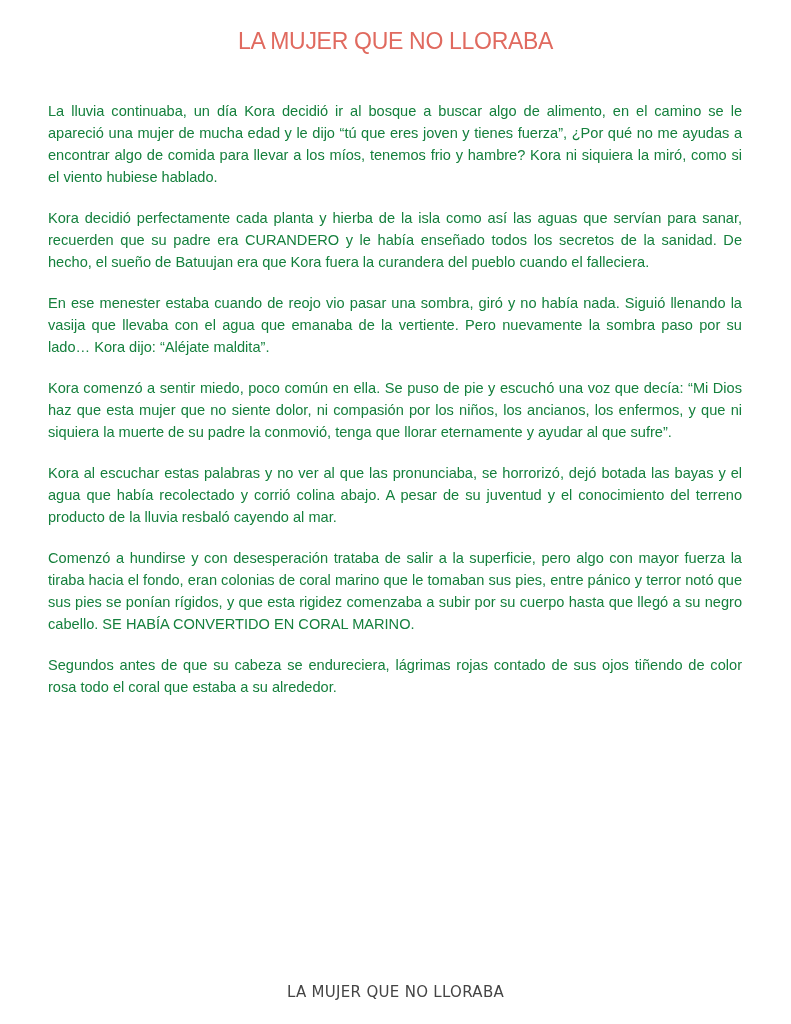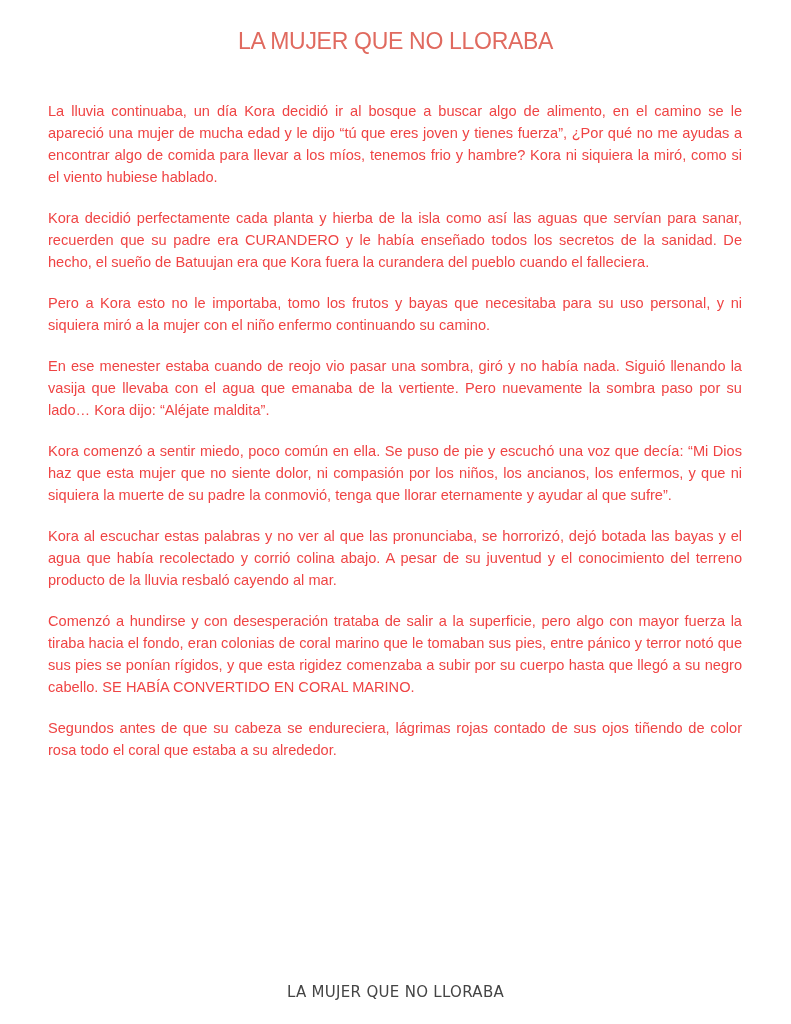--- a/index.html
+++ b/index.html
@@ -5,38 +5,37 @@
     html, body { margin: 0; padding: 0; background: #ffffff; }
     body { width: 791px; height: 1024px; position: relative; overflow: hidden; }
     .title {
       position: absolute; top: 28px; left: 0; width: 791px; text-align: center;
       font-family: "Liberation Sans", sans-serif; font-size: 23px; letter-spacing: -0.3px;
       color: #e06a5f; font-weight: normal; margin: 0;
     }
     .body {
       position: absolute; top: 100px; left: 48px; width: 694px;
       font-family: "Liberation Sans", sans-serif; font-size: 14.6px; line-height: 22px;
-      color: #ef4444; text-align: justify;
+      color: #15803d; text-align: justify;
     }
     .body p { margin: 0 0 19px 0; }
     .footer {
       position: absolute; top: 983px; left: 0; width: 791px; text-align: center;
       font-family: "DejaVu Sans", sans-serif; font-size: 15px; letter-spacing: 0.3px;
       color: #444444;
     }
   </style>
 </head>
 <body>
 
 <h1 class="title" style="color: rgb(224, 106, 95);">LA MUJER QUE NO LLORABA</h1>
 
 <div class="body">
   <p>La lluvia continuaba, un día Kora decidió ir al bosque a buscar algo de alimento, en el camino se le apareció una mujer de mucha edad y le dijo “tú que eres joven y tienes fuerza”, ¿Por qué no me ayudas a encontrar algo de comida para llevar a los míos, tenemos frio y hambre? Kora ni siquiera la miró, como si el viento hubiese hablado.</p>
   <p>Kora decidió perfectamente cada planta y hierba de la isla como así las aguas que servían para sanar, recuerden que su padre era CURANDERO y le había enseñado todos los secretos de la sanidad. De hecho, el sueño de Batuujan era que Kora fuera la curandera del pueblo cuando el falleciera.</p>
-  <p>Pero a Kora esto no le importaba, tomo los frutos y bayas que necesitaba para su uso personal, y ni siquiera miró a la mujer con el niño enfermo continuando su camino.</p>
   <p>En ese menester estaba cuando de reojo vio pasar una sombra, giró y no había nada. Siguió llenando la vasija que llevaba con el agua que emanaba de la vertiente. Pero nuevamente la sombra paso por su lado… Kora dijo: “Aléjate maldita”.</p>
   <p>Kora comenzó a sentir miedo, poco común en ella. Se puso de pie y escuchó una voz que decía: “Mi Dios haz que esta mujer que no siente dolor, ni compasión por los niños, los ancianos, los enfermos, y que ni siquiera la muerte de su padre la conmovió, tenga que llorar eternamente y ayudar al que sufre”.</p>
   <p>Kora al escuchar estas palabras y no ver al que las pronunciaba, se horrorizó, dejó botada las bayas y el agua que había recolectado y corrió colina abajo. A pesar de su juventud y el conocimiento del terreno producto de la lluvia resbaló cayendo al mar.</p>
   <p>Comenzó a hundirse y con desesperación trataba de salir a la superficie, pero algo con mayor fuerza la tiraba hacia el fondo, eran colonias de coral marino que le tomaban sus pies, entre pánico y terror notó que sus pies se ponían rígidos, y que esta rigidez comenzaba a subir por su cuerpo hasta que llegó a su negro cabello. SE HABÍA CONVERTIDO EN CORAL MARINO.</p>
   <p>Segundos antes de que su cabeza se endureciera, lágrimas rojas contado de sus ojos tiñendo de color rosa todo el coral que estaba a su alrededor.</p>
 </div>
 
 <div class="footer">LA MUJER QUE NO LLORABA</div>
 
 </body></html>

